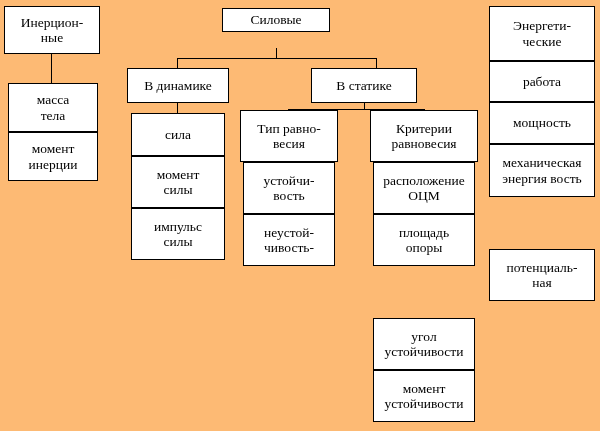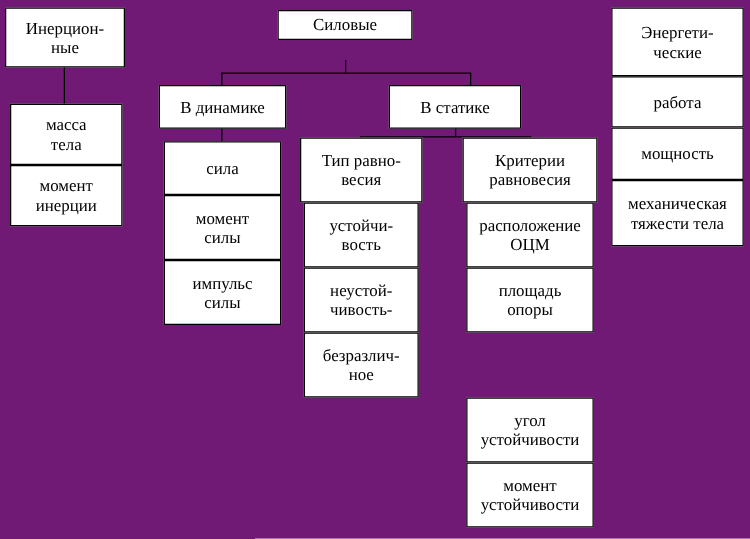--- a/index.html
+++ b/index.html
@@ -8,21 +8,21 @@
     background: #ffffff;
   }
   body {
     font-family: "Liberation Serif", serif;
     color: #000000;
   }
   #canvas {
     position: relative;
     width: 600px;
     height: 431px;
-    background: #701a75;
+    background: #fdba74;
     overflow: hidden;
   }
   .box {
     position: absolute;
     box-sizing: border-box;
     border: 1px solid #000000;
     background: #ffffff;
     display: flex;
     align-items: center;
     justify-content: center;
@@ -75,34 +75,34 @@
   <div class="line hline" style="left:288px; top:109px; width:136px;"></div>
   <div class="line vline" style="left:288px; top:109px; height:5px;"></div>
   <div class="line vline" style="left:424px; top:109px; height:5px;"></div>
 
   <div class="box" style="left:240px; top:110px; width:98px; height:52px;">Тип равно-
 весия</div>
   <div class="box" style="left:243px; top:162px; width:92px; height:52px;">устойчи-
 вость</div>
   <div class="box" style="left:243px; top:214px; width:92px; height:52px;">неустой-
 чивость-</div>
-  <div class="box" style="left:243px; top:266px; width:92px; height:52px;">безразлич-
-ное</div>
 
   <div class="box" style="left:370px; top:110px; width:108px; height:52px;">Критерии
 равновесия</div>
   <div class="box" style="left:373px; top:162px; width:102px; height:52px;">расположение
 ОЦМ</div>
   <div class="box" style="left:373px; top:214px; width:102px; height:52px;">площадь
 опоры</div>
   <div class="box" style="left:373px; top:318px; width:102px; height:52px;">угол
 устойчивости</div>
   <div class="box" style="left:373px; top:370px; width:102px; height:52px;">момент
 устойчивости</div>
 
   <div class="box" style="left:489px; top:6px; width:106px; height:55px;">Энергети-
 ческие</div>
   <div class="box" style="left:489px; top:61px; width:106px; height:41px;">работа</div>
   <div class="box" style="left:489px; top:102px; width:106px; height:42px;">мощность</div>
   <div class="box" style="left:489px; top:144px; width:106px; height:53px;">механическая
-тяжести тела</div>
+энергия вость</div>
+  <div class="box" style="left:489px; top:249px; width:106px; height:52px;">потенциаль-
+ная</div>
 
 </div>
 
 </body></html>

